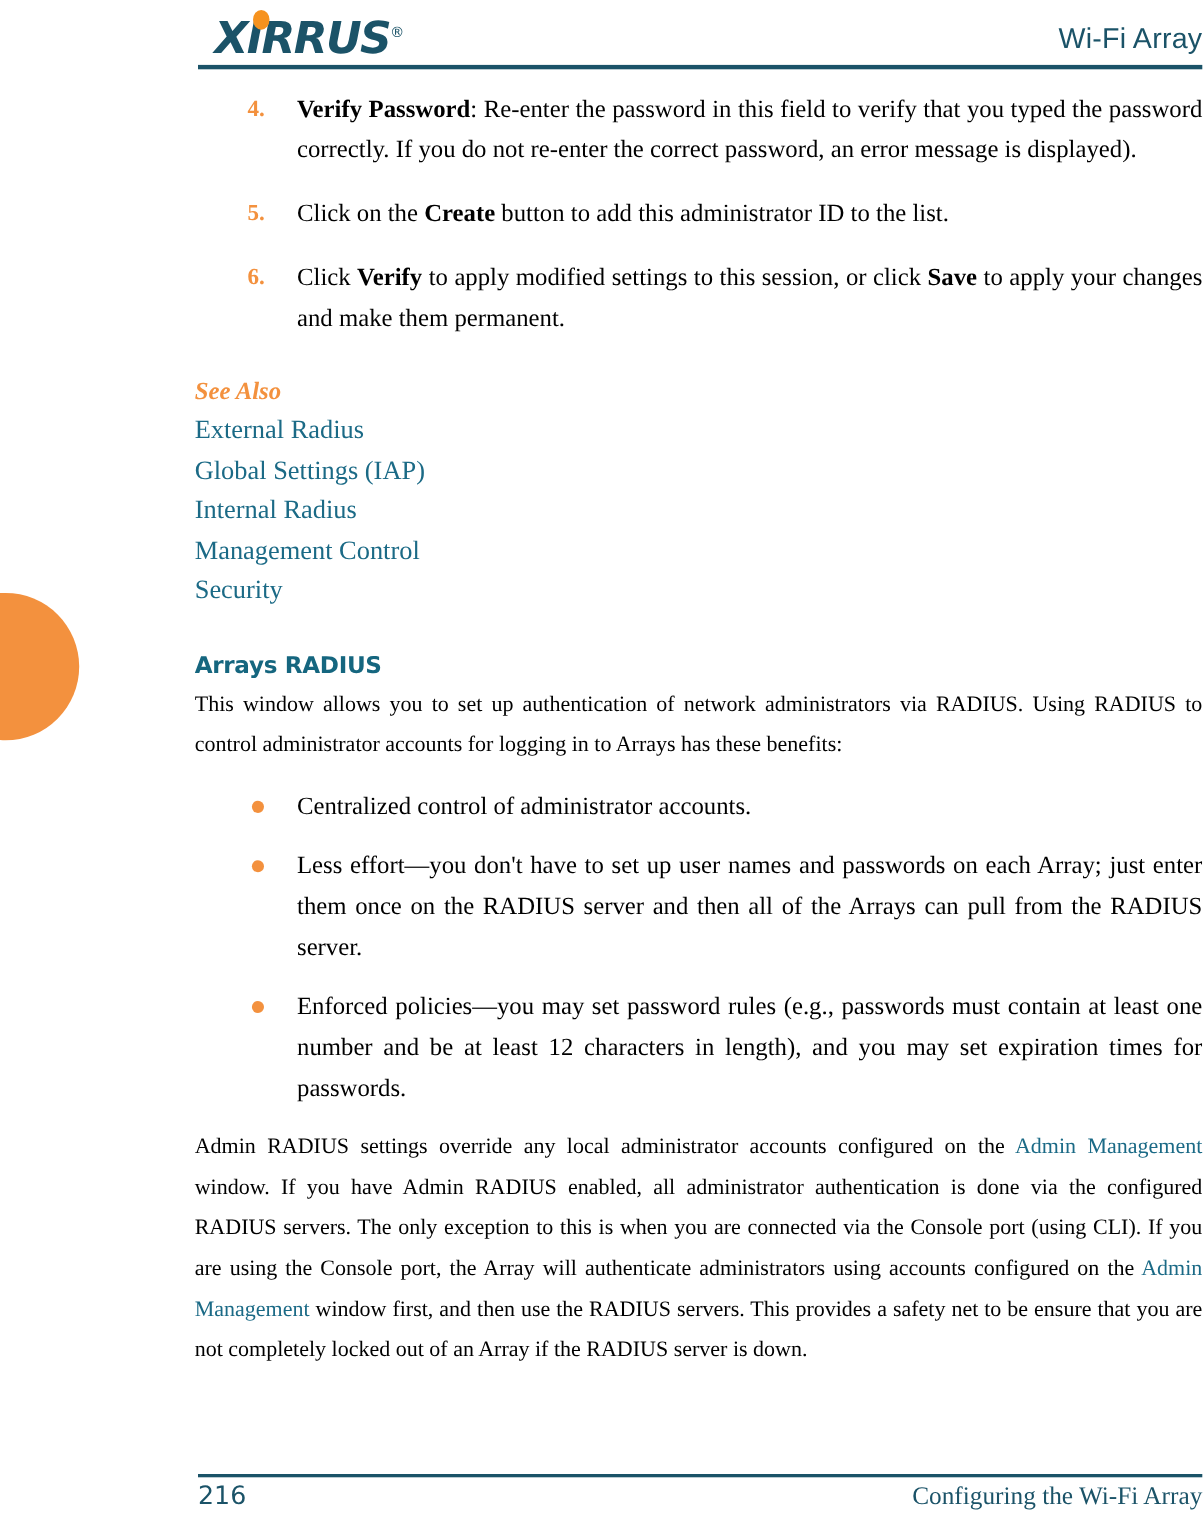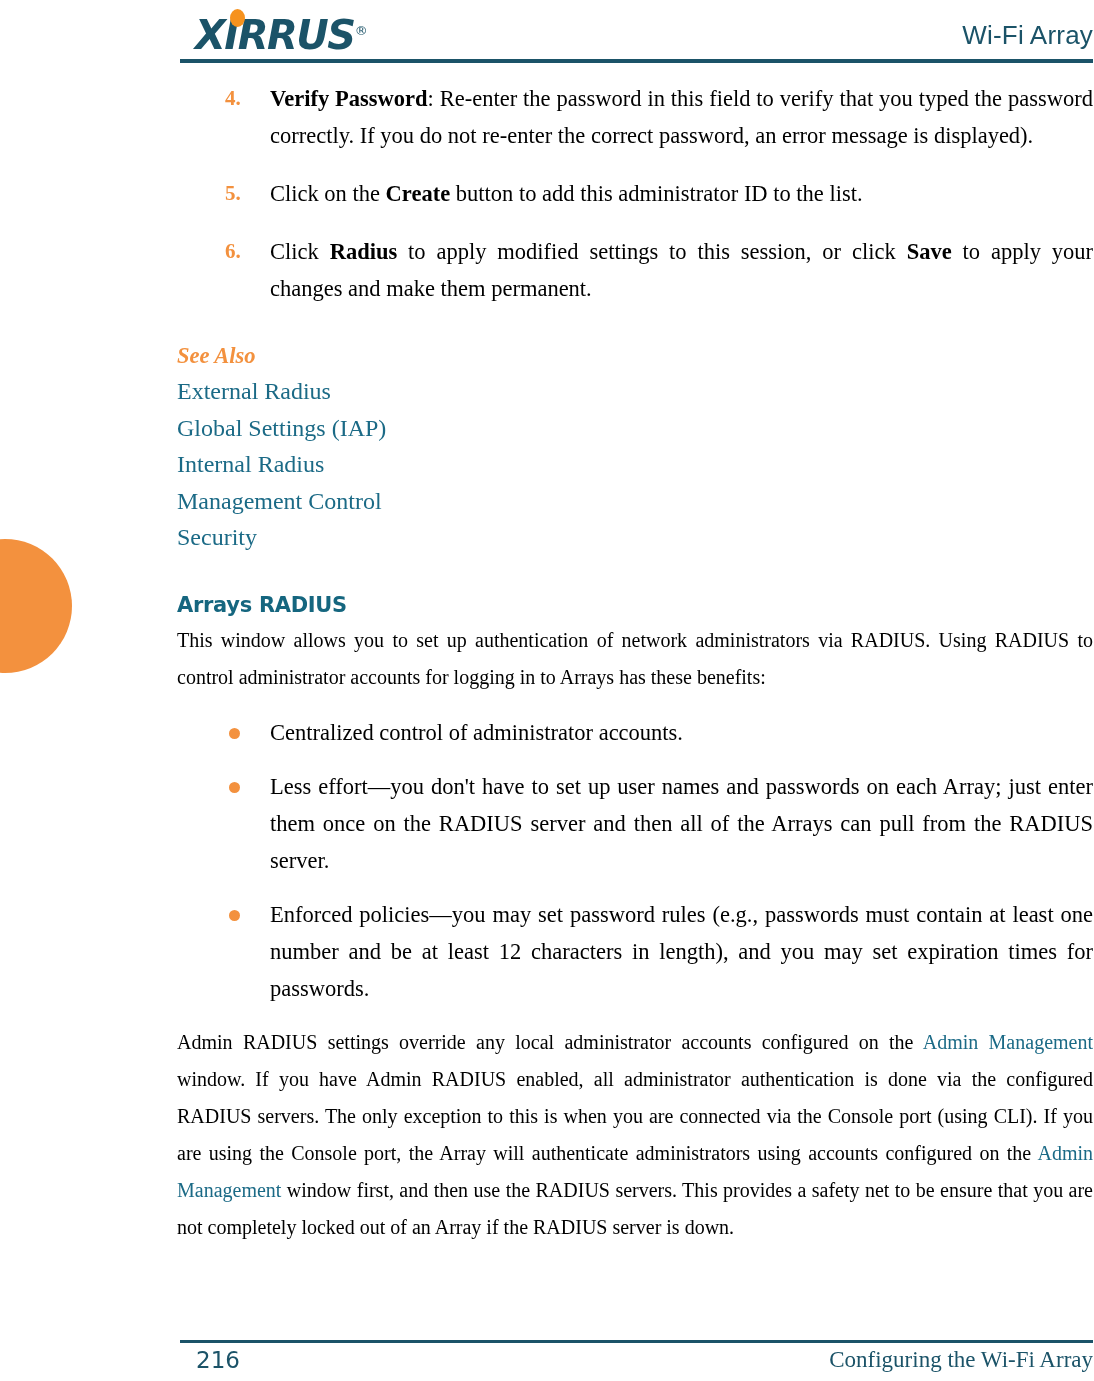--- a/index.html
+++ b/index.html
@@ -205,21 +205,21 @@
   }
   .footer {
     position: absolute;
     left: 180px;
     top: 1345px;
     width: 913px;
     height: 36px;
   }
   .footer-page {
     position: absolute;
-    left: 16px;
+    left: 0px;
     top: 2px;
     font-family: "DejaVu Sans", sans-serif;
     font-size: 23px;
     color: #1b5368;
   }
   .footer-title {
     position: absolute;
     right: 0px;
     top: 2px;
     font-family: Liberation Serif, serif;
@@ -246,21 +246,21 @@
   <div class="content">
 
     <ol class="numlist">
       <li class="numitem">
         <span class="num">4.</span><b>Verify Password</b><span>: Re-enter the password in this field to verify that you typed the password correctly. If you do not re-enter the correct password, an error message is displayed).</span>
       </li>
       <li class="numitem">
         <span class="num">5.</span><span>Click on the </span><b>Create</b><span> button to add this administrator ID to the list.</span>
       </li>
       <li class="numitem">
-        <span class="num">6.</span><span>Click </span><b>Radius</b><span> to apply modified settings to this session, or click </span><b>Save</b><span> to apply your changes and make them permanent.</span>
+        <span class="num">6.</span><span>Click </span><b>Verify</b><span> to apply modified settings to this session, or click </span><b>Save</b><span> to apply your changes and make them permanent.</span>
       </li>
     </ol>
 
     <div class="see-also">See Also</div>
     <ul class="link-list">
       <li><span class="inline-link">External Radius</span></li>
       <li><span class="inline-link">Global Settings (IAP)</span></li>
       <li><span class="inline-link">Internal Radius</span></li>
       <li><span class="inline-link">Management Control</span></li>
       <li><span class="inline-link">Security</span></li>

